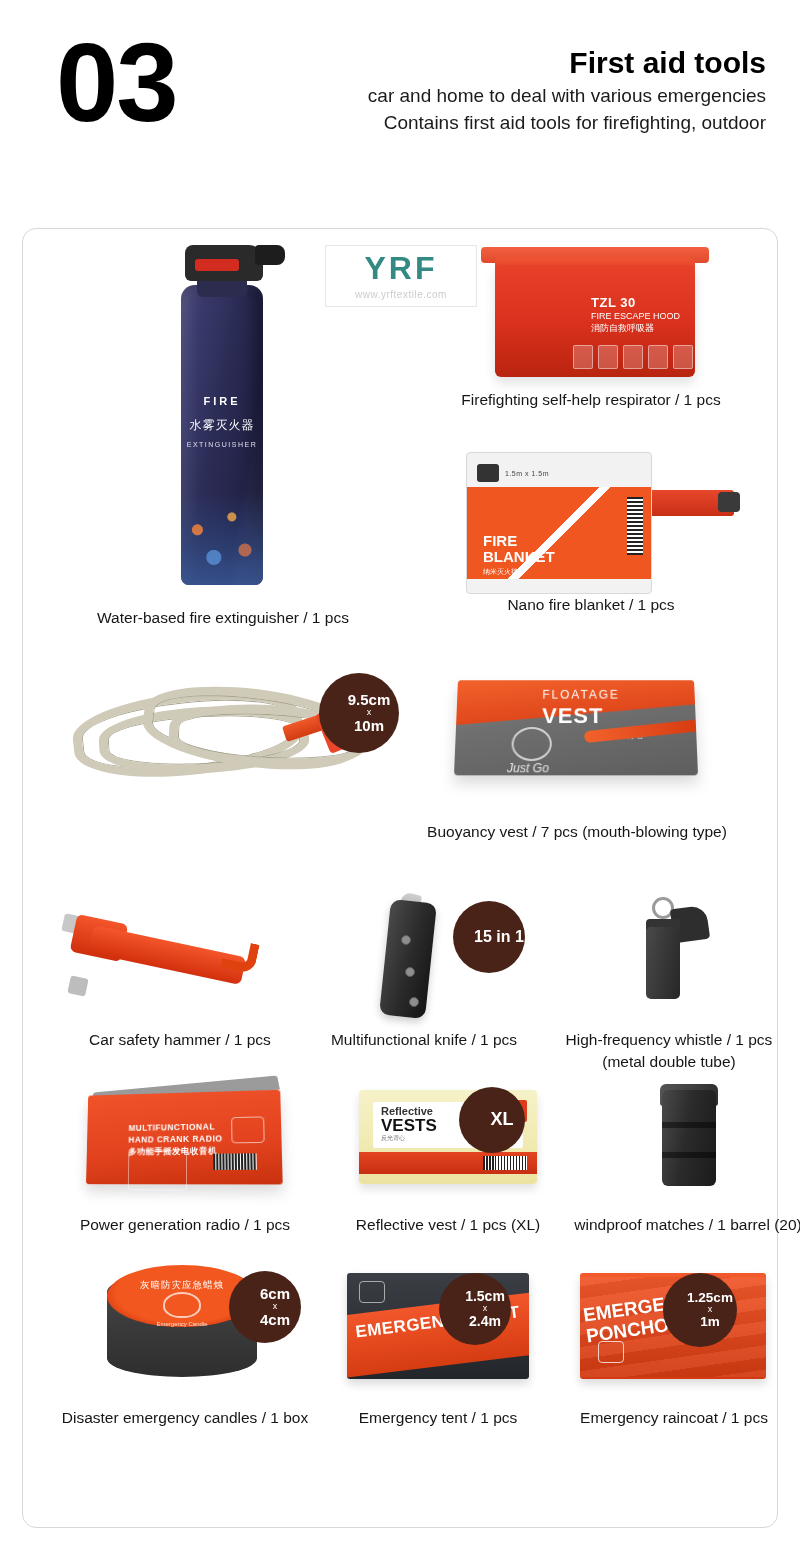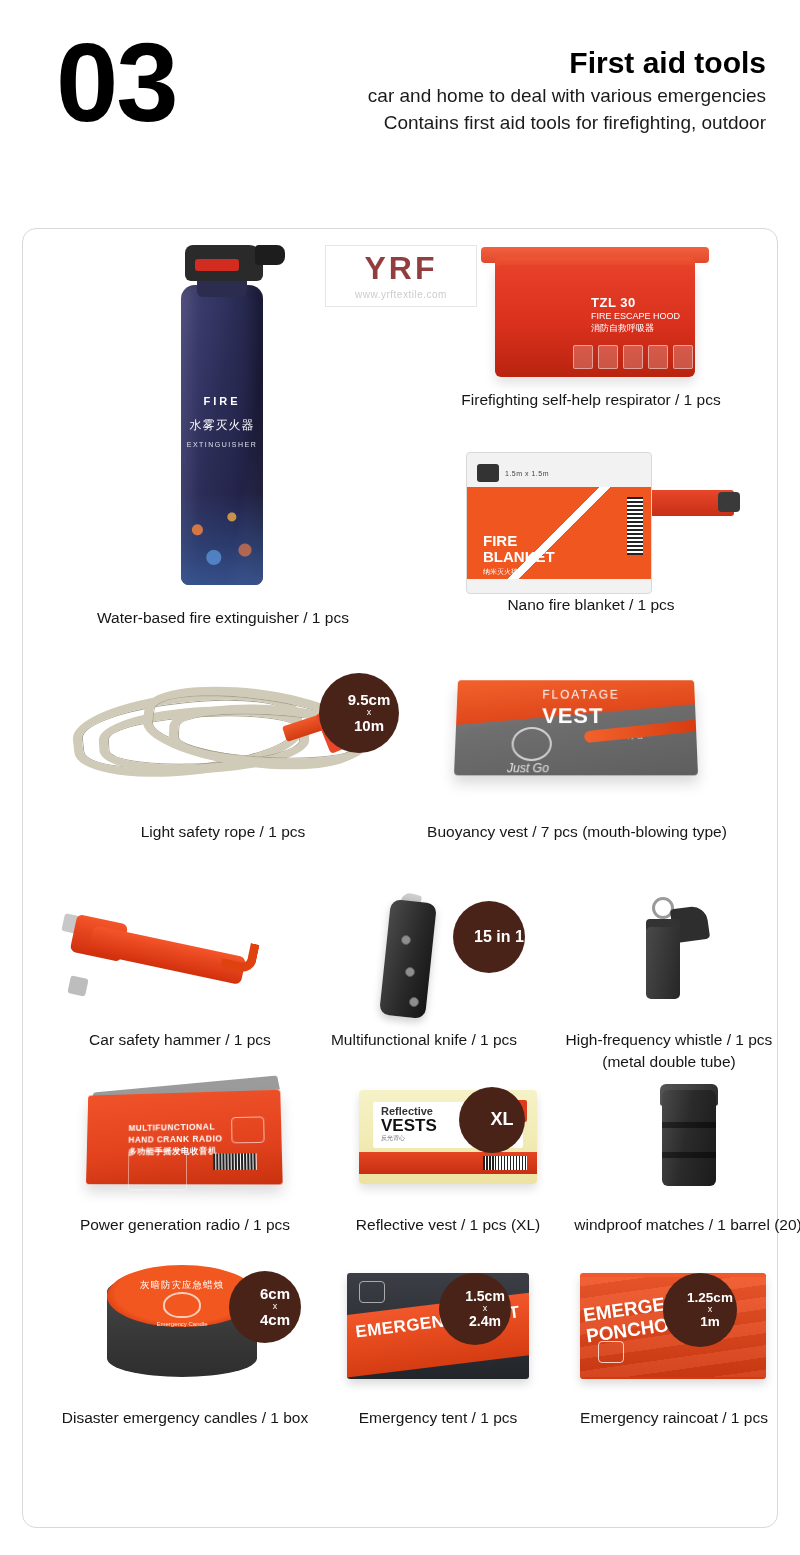--- a/index.html
+++ b/index.html
@@ -76,21 +76,21 @@
     display: flex;
     flex-direction: column;
     align-items: center;
     justify-content: center;
     opacity: 0.85;
   }
   .wm-top {
     font-size: 32px;
     font-weight: bold;
     letter-spacing: 3px;
-    color: #7f1d1d;
+    color: #0f766e;
     line-height: 1;
   }
   .wm-bot {
     font-size: 10px;
     color: #c3c3c3;
     letter-spacing: 0.5px;
     margin-top: 5px;
   }
 
   
@@ -589,21 +589,20 @@
           <div class="rope-clip"></div>
           <div class="rope-tag">SAFETY</div>
         </div>
       </div>
     </div>
     <div class="badge" style="left:296px; top:444px; width:80px; height:80px; font-size:15px;">
       <span>9.5cm</span>
       <span class="x">x</span>
       <span>10m</span>
     </div>
-    <div class="cap" style="left:20px; top:592px; width:360px;">Light safety rope / 1 pcs</div>
 
     <div class="vest-block">
       <div class="vest-img">
         <div class="vest-box">
           <div class="vest-band"></div>
           <div class="vest-txt1">FLOATAGE</div>
           <div class="vest-txt2">VEST</div>
           <div class="vest-cn">浮力背心</div>
           <div class="vest-logo"></div>
           <div class="vest-just">Just Go</div>

